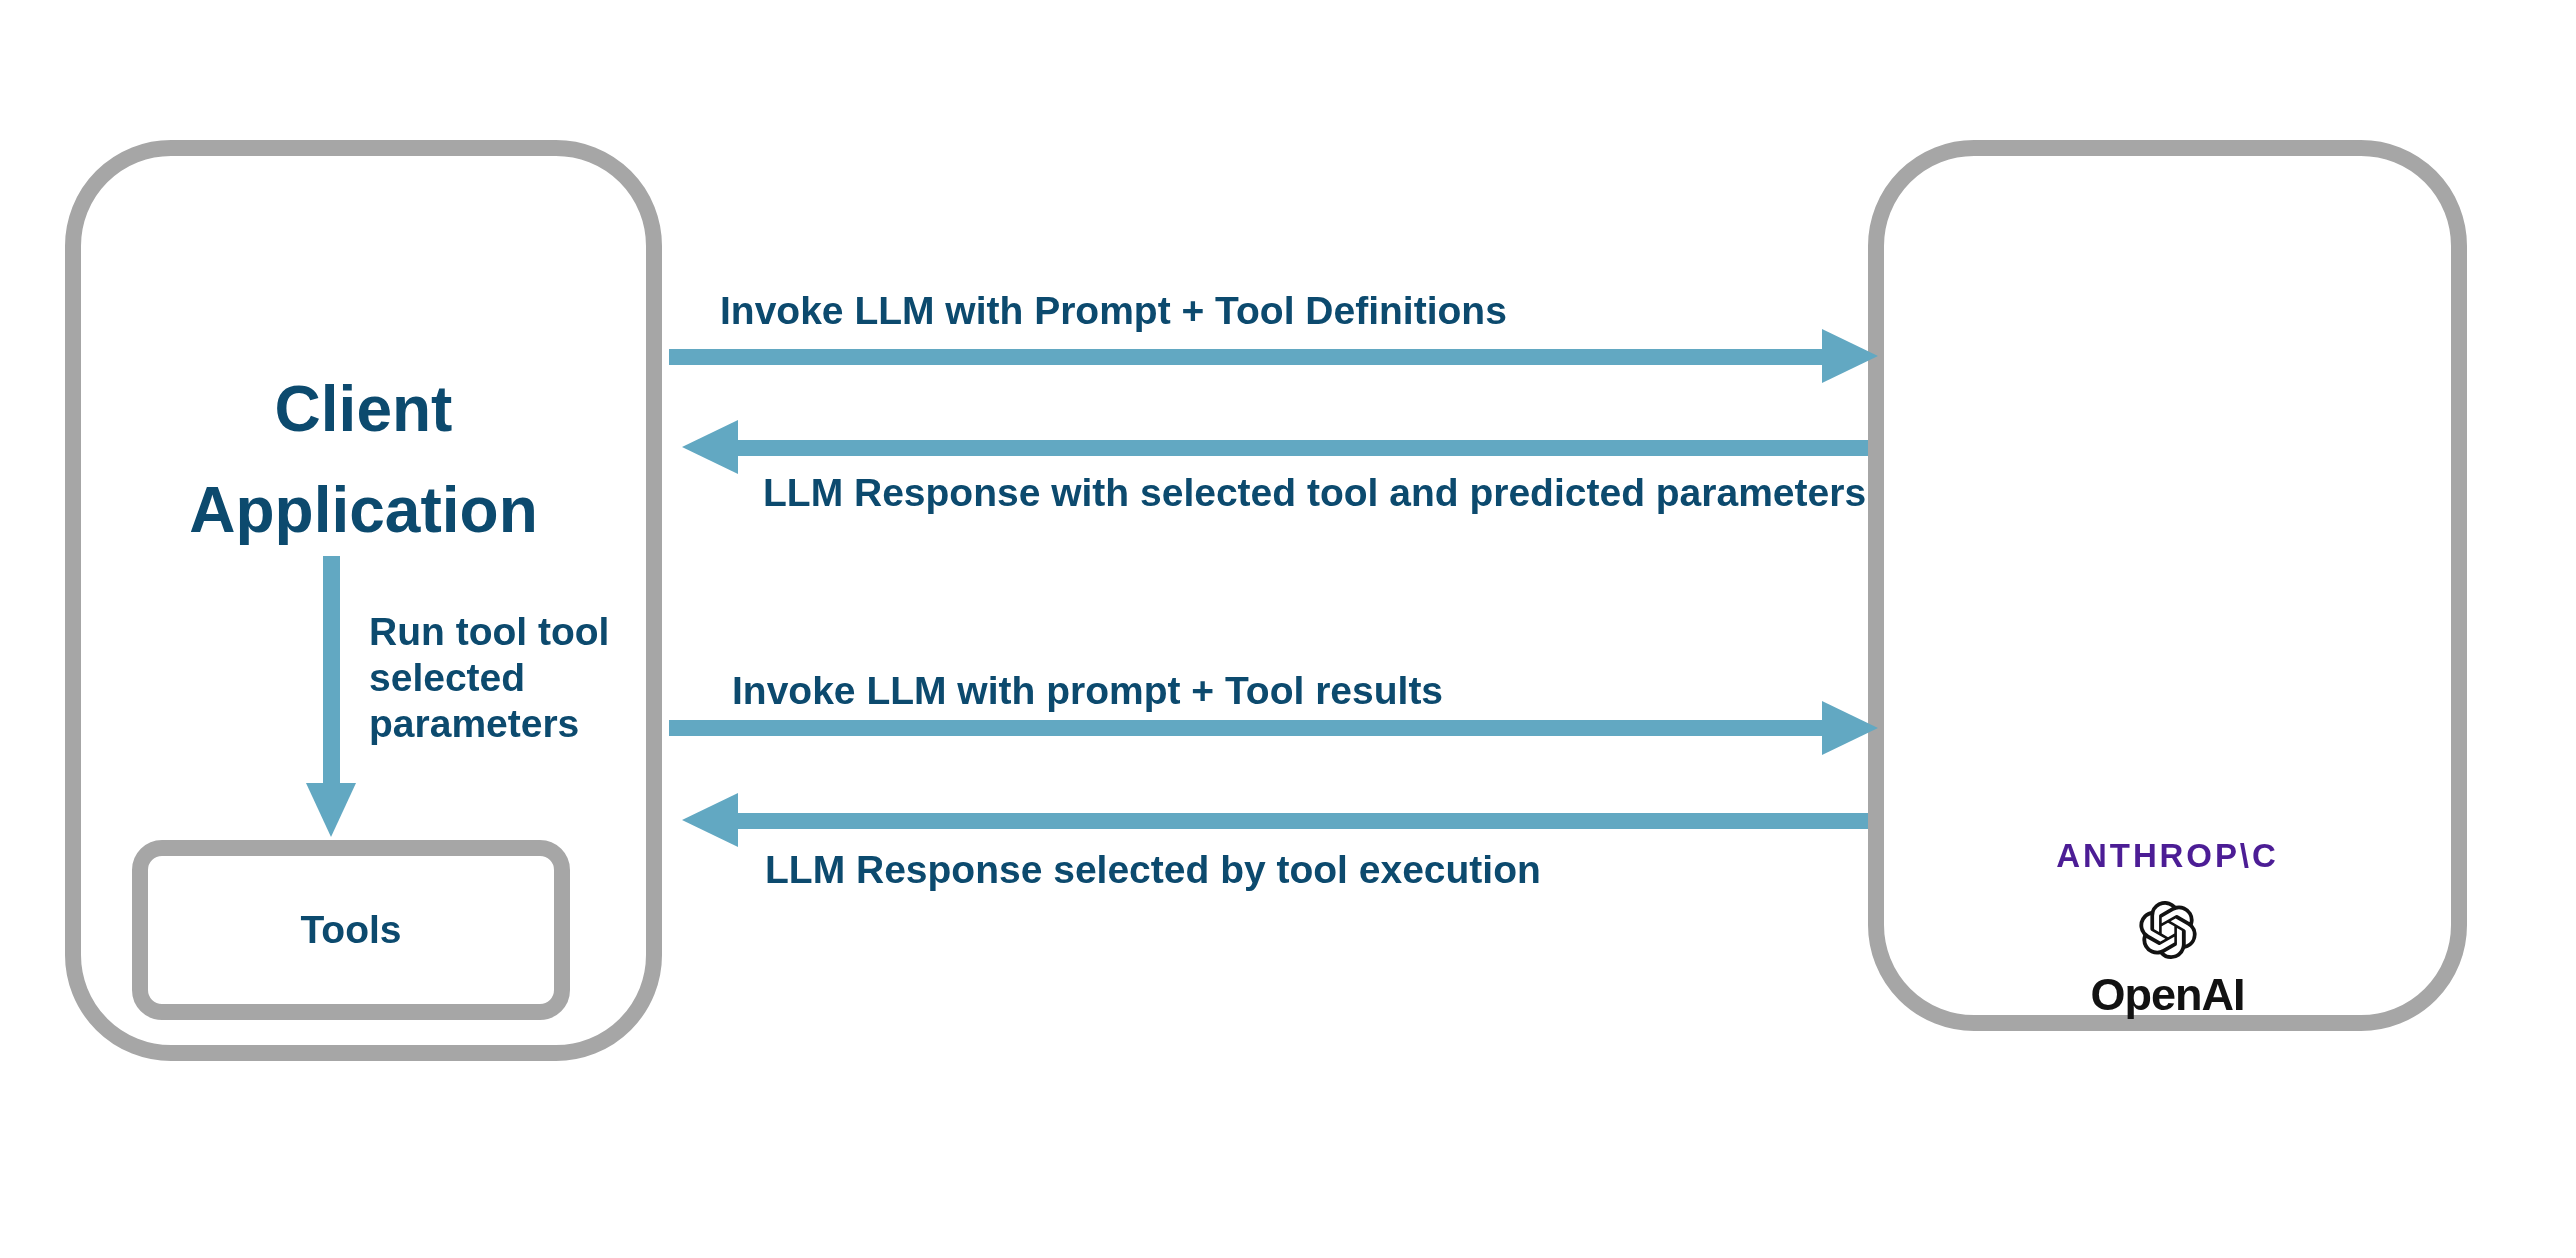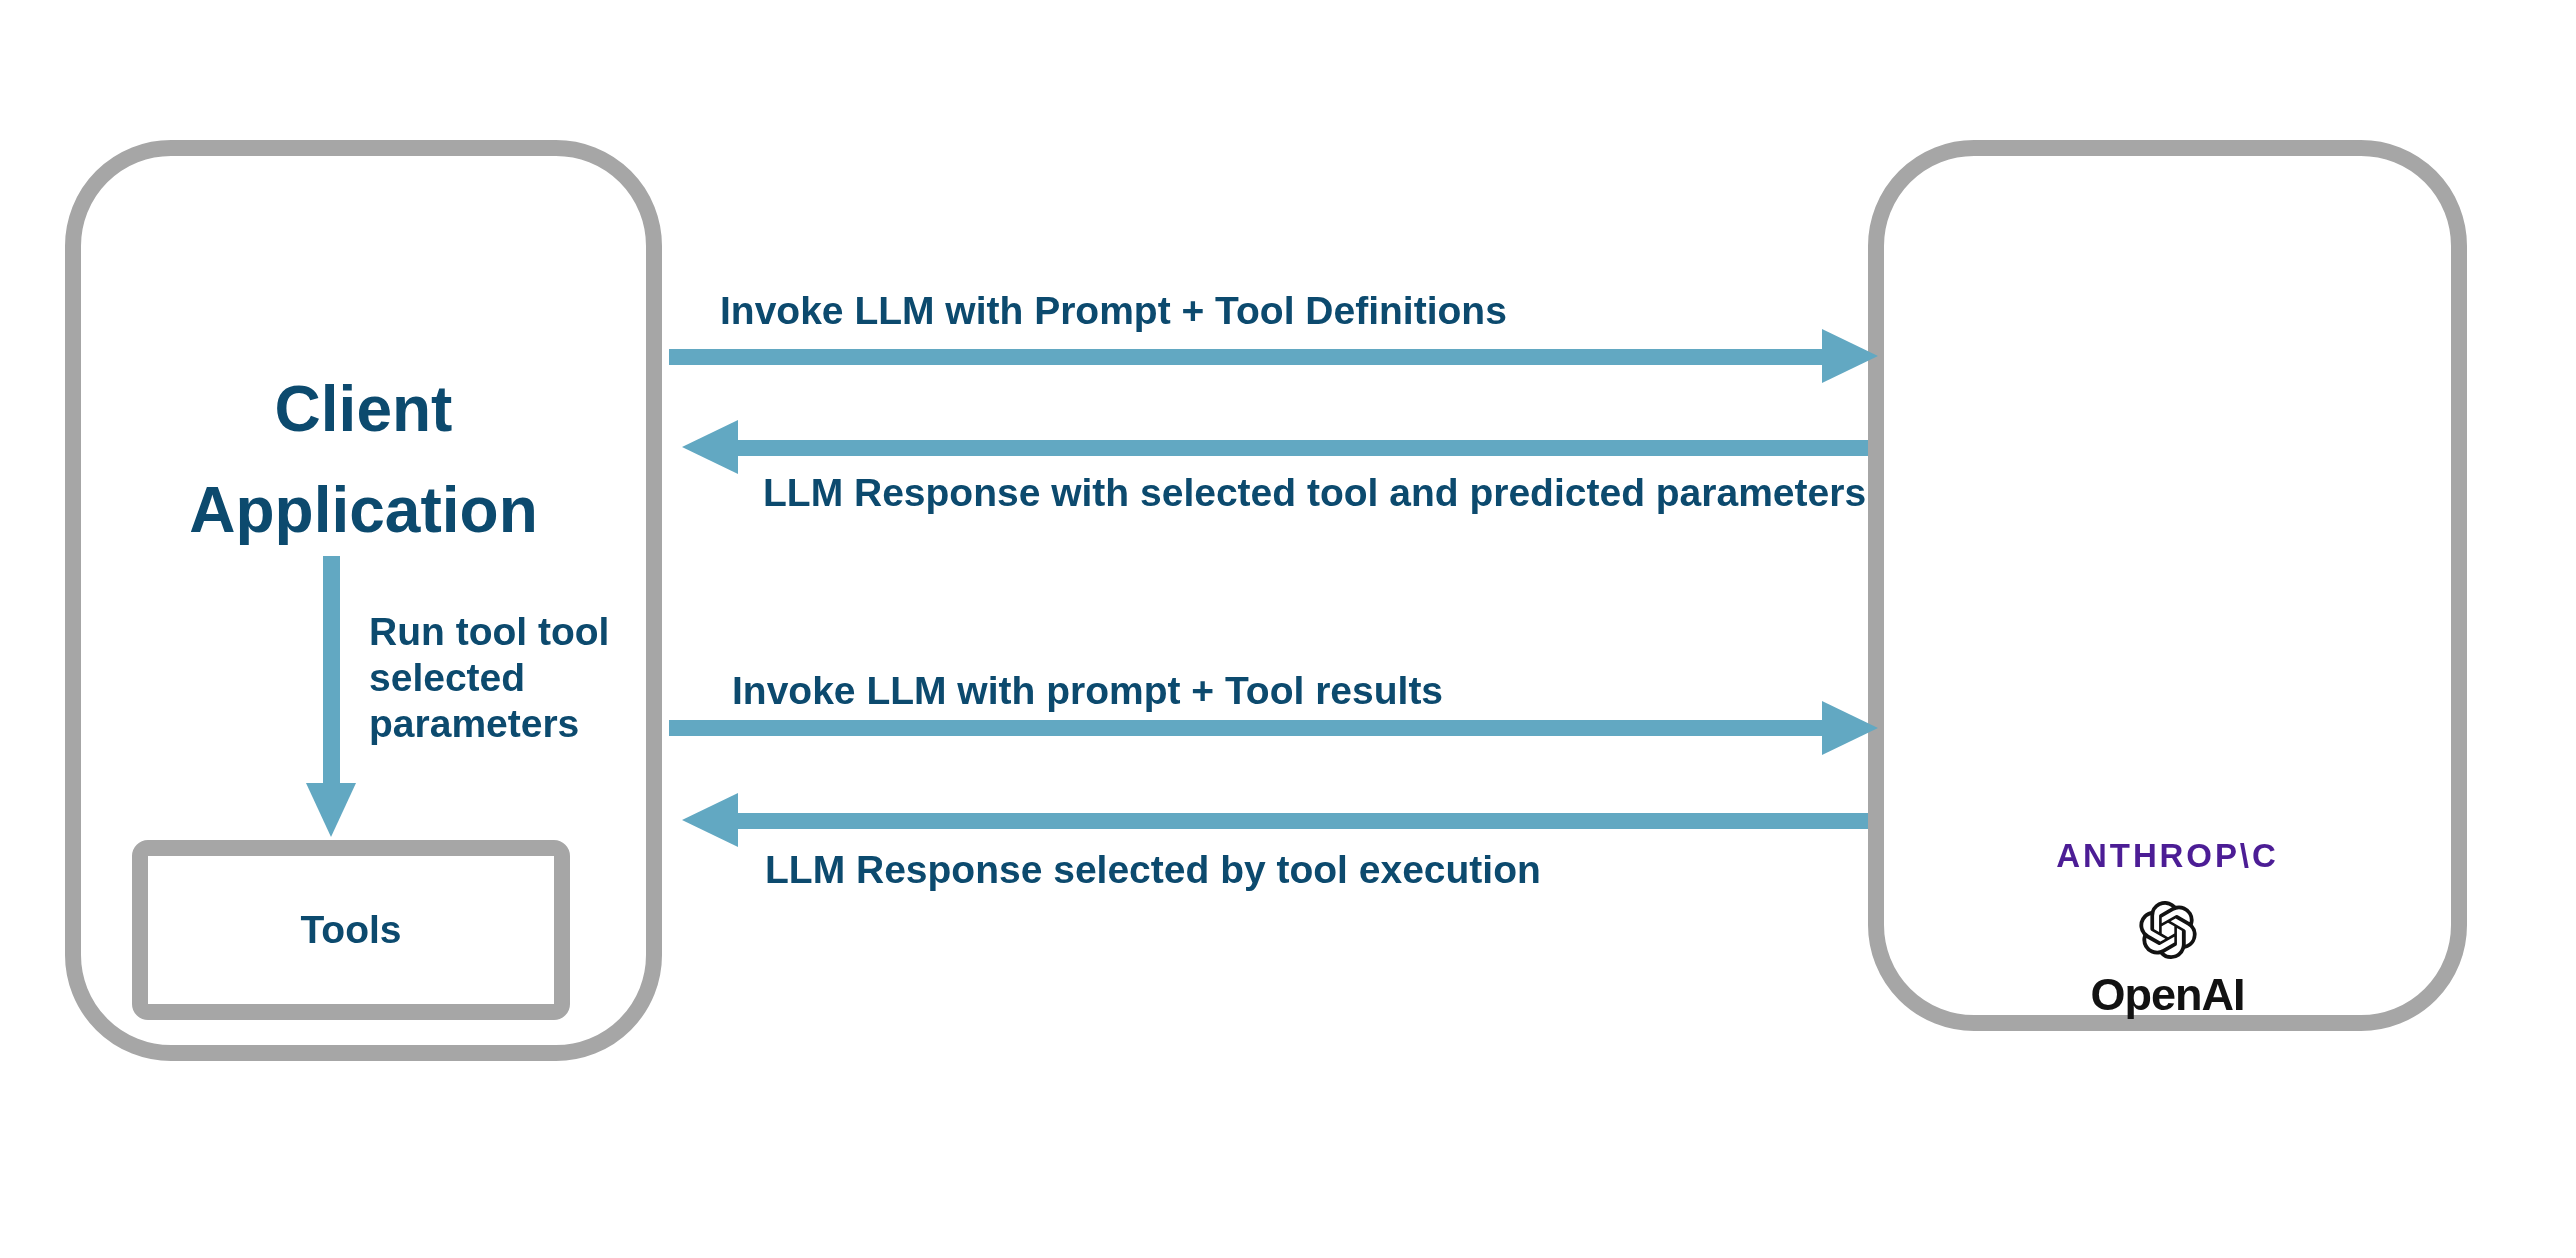--- a/index.html
+++ b/index.html
@@ -23,21 +23,21 @@
     border-radius: 106px;
     background: #ffffff;
     box-sizing: border-box;
   }
   #client-box { left: 65px;  top: 140px; width: 597px; height: 921px; }
   #llm-box    { left: 1868px; top: 140px; width: 599px; height: 891px; }
   #tools-box  {
     position: absolute;
     left: 132px; top: 840px; width: 438px; height: 180px;
     border: 16.4px solid #a6a6a6;
-    border-radius: 16px;
+    border-radius: 30px;
     background: #ffffff;
     box-sizing: border-box;
     display: flex; align-items: center; justify-content: center;
   }
 
   
   .pink { color: #0c4a6e; font-weight: bold; }
   .box-title {
     position: absolute;
     text-align: center;

